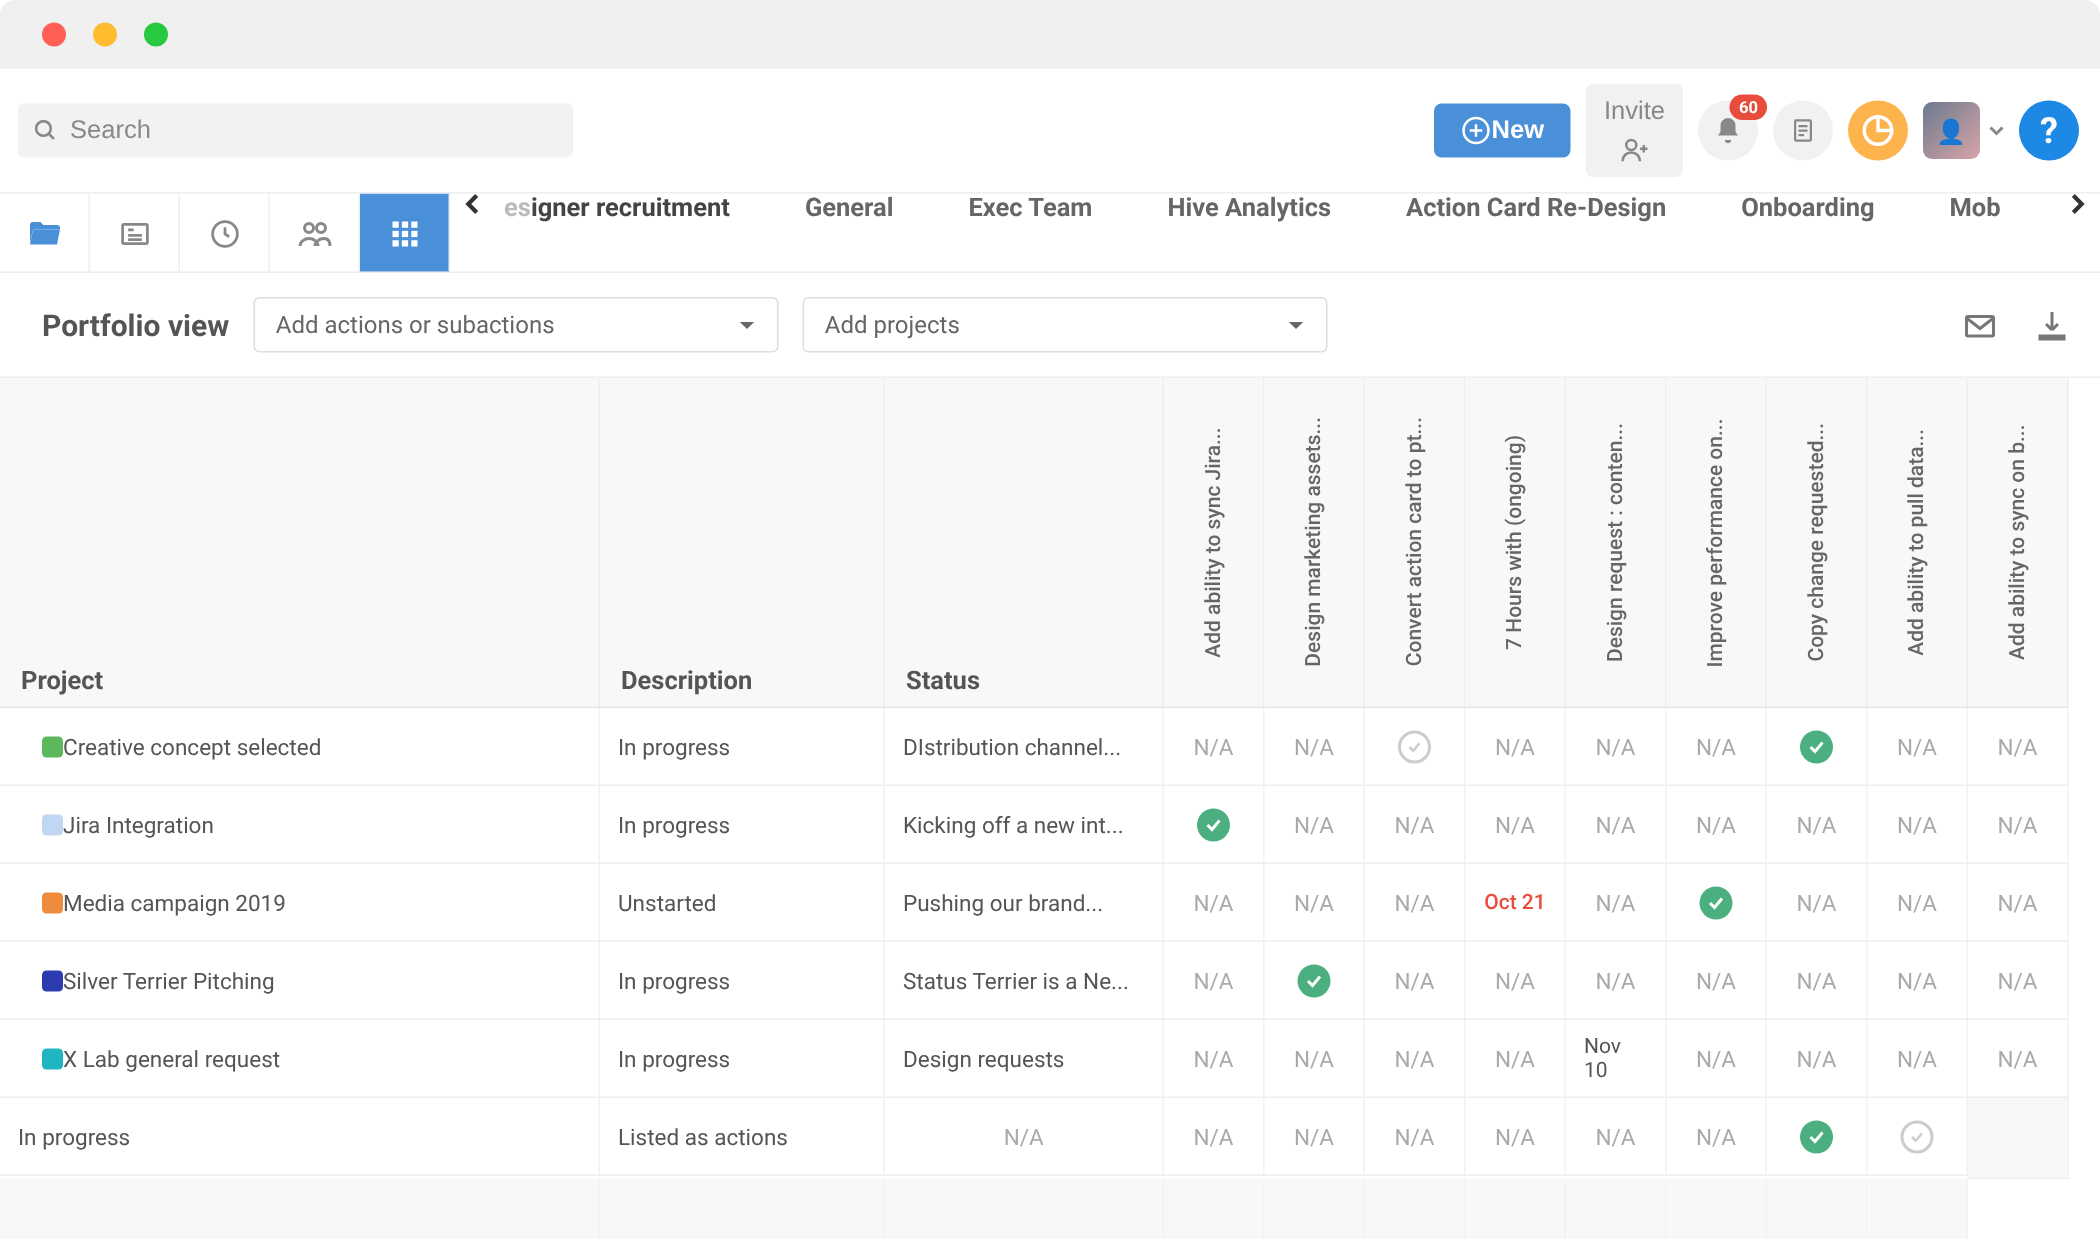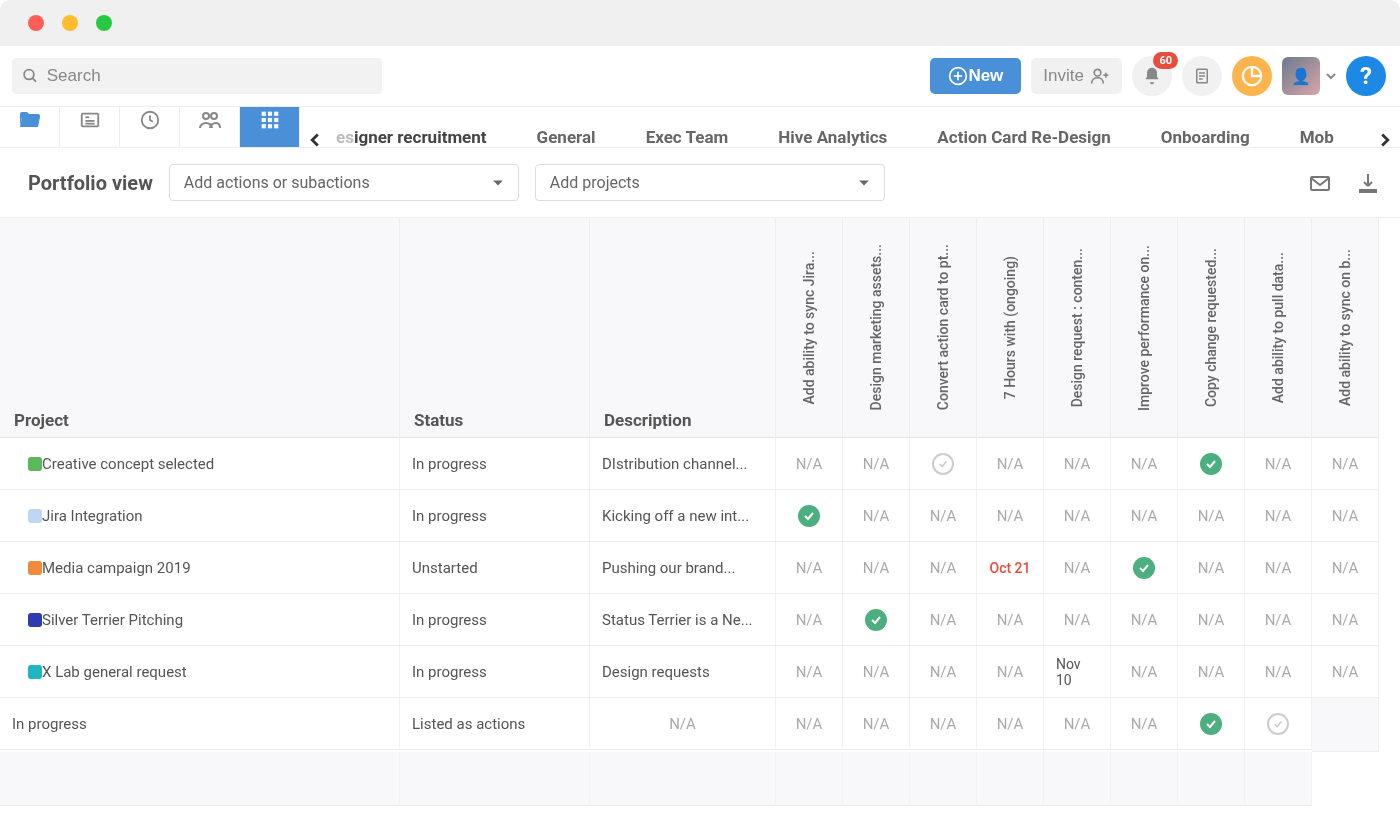--- a/index.html
+++ b/index.html
@@ -47,41 +47,41 @@
 .search-wrap input::placeholder { color: #888; }
 .spacer { flex: 1; }
 .new-btn {
   background: #4a90d9; color: #fff; border: none;
   padding: 8px 18px; border-radius: 5px; font-size: 17px; font-weight: 600;
   display: flex; align-items: center; gap: 0; cursor: pointer;
 }
 .invite-btn {
   background: #f1f1f1; color: #888; border: none;
   padding: 8px 12px; border-radius: 5px; font-size: 17px; font-weight: 500;
-  display: flex; align-items: center; gap: 6px; cursor: pointer;
+  display: flex; align-items: center; gap: 6px; cursor: pointer; flex-direction: column;
 }
 .icon-btn {
   width: 40px; height: 40px; border-radius: 50%;
   display: flex; align-items: center; justify-content: center;
   background: #f1f1f1; cursor: pointer; position: relative;
 }
 .badge {
   position: absolute; top: -4px; right: -6px;
   background: #e74c3c; color: #fff; font-size: 11px; font-weight: 700;
   border-radius: 10px; padding: 2px 6px;
 }
 .pie-icon { background: #fdb44d; }
 .avatar { width: 38px; height: 38px; border-radius: 6px; background: linear-gradient(135deg,#6b7a8f,#d9a5a8); display:flex;align-items:center;justify-content:center;color:#fff;font-weight:600; }
 .avatar-wrap { display:flex;align-items:center;gap:6px;cursor:pointer; }
 .help-icon { background: #1e88e5; color:#fff; font-size:24px; font-weight:700; }
 
 .nav-row {
-  display: flex; align-items: flex-end;
+  display: flex; align-items: flex-start;
   border-top: 1px solid #eee; border-bottom: 1px solid #eee;
-  height: 42px;
+  height: 54px;
   white-space: nowrap;
   overflow: hidden;
 }
 .nav-tile {
   width: 60px; height: 54px; display:flex;align-items:center;justify-content:center;
   border-right: 1px solid #eee; cursor: pointer; color: #888;
 }
 .nav-tile.active { background: #4a90d9; color: #fff; }
 .nav-chevron { width:30px; display:flex;align-items:center;justify-content:center;color:#555;cursor:pointer; }
 .nav-tabs { display:flex;align-items:center;gap:50px;padding:0 6px;overflow:hidden;flex:1; }
@@ -284,22 +284,22 @@
       <rect x="3" y="6" width="18" height="13" rx="1"></rect>
       <path d="M3 7l9 7 9-7"></path>
     </svg>
   <svg class="action-icon" width="24" height="24" viewBox="0 0 24 24" fill="none" stroke="#777" stroke-width="2">
       <path d="M12 3v12m0 0l-4-4m4 4l4-4M4 19h16v2H4z"></path>
     </svg>
 </div>
 
 <div class="grid" id="grid">
     <div class="hdr tall">Project</div>
+    <div class="hdr tall">Description</div>
     <div class="hdr tall">Status</div>
-    <div class="hdr tall">Description</div>
     <div class="vcol">
       <span>Add ability to sync Jira...</span>
     </div>
     <div class="vcol">
       <span>Design marketing assets...</span>
     </div>
     <div class="vcol">
       <span>Convert action card to pt...</span>
     </div>
     <div class="vcol">

